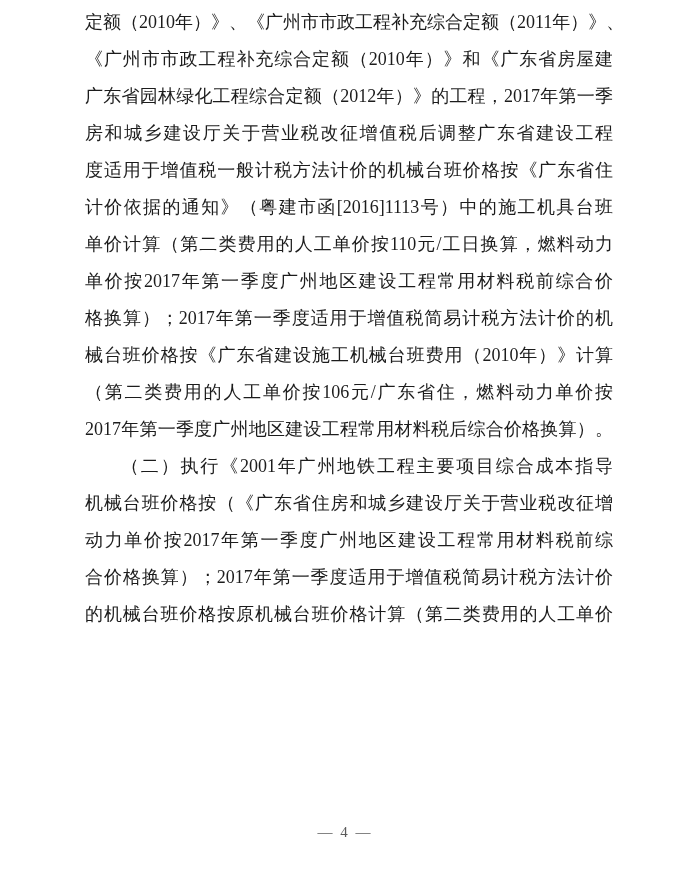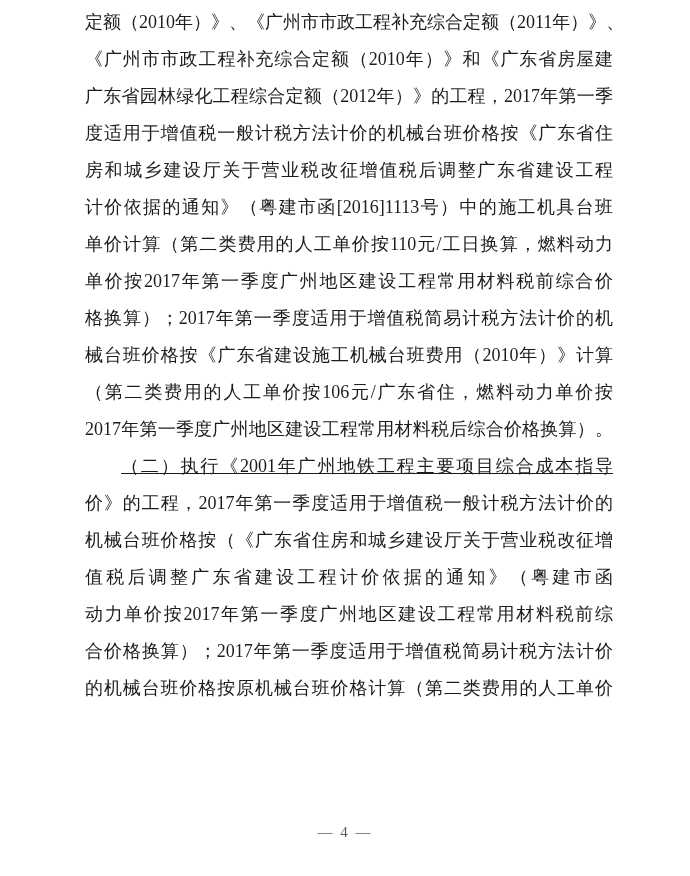--- a/index.html
+++ b/index.html
@@ -29,52 +29,49 @@
     font-size: 18px;
     color: #1c1c1c;
     text-align: justify;
     text-align-last: justify;
     text-justify: inter-character;
     overflow: hidden;
     white-space: nowrap;
   }
   .line.indent {
     text-indent: 2em;
-    text-decoration: underline;
   }
   .footer {
     position: absolute;
     left: 0;
     top: 824px;
     width: 690px;
     text-align: center;
     font-size: 15px;
     color: #5a5a5a;
     letter-spacing: 2px;
   }
 </style>
 </head>
 <body>
 
 <div class="page">
   <div class="textblock">
     <div class="line">定额（2010年）》、《广州市市政工程补充综合定额（2011年）》、</div>
     <div class="line">《广州市市政工程补充综合定额（2010年）》和《广东省房屋建</div>
     <div class="line">广东省园林绿化工程综合定额（2012年）》的工程，2017年第一季</div>
+    <div class="line">房和城乡建设厅关于营业税改征增值税后调整广东省建设工程</div>
     <div class="line">度适用于增值税一般计税方法计价的机械台班价格按《广东省住</div>
-    <div class="line">房和城乡建设厅关于营业税改征增值税后调整广东省建设工程</div>
     <div class="line">计价依据的通知》（粤建市函[2016]1113号）中的施工机具台班</div>
     <div class="line">单价计算（第二类费用的人工单价按110元/工日换算，燃料动力</div>
     <div class="line">单价按2017年第一季度广州地区建设工程常用材料税前综合价</div>
     <div class="line">格换算）；2017年第一季度适用于增值税简易计税方法计价的机</div>
     <div class="line">械台班价格按《广东省建设施工机械台班费用（2010年）》计算</div>
     <div class="line">（第二类费用的人工单价按106元/广东省住，燃料动力单价按</div>
     <div class="line">2017年第一季度广州地区建设工程常用材料税后综合价格换算）。</div>
     <div class="line indent">（二）执行《2001年广州地铁工程主要项目综合成本指导</div>
-    <div class="line">价》的工程，2017年第一季度适用于增值税一般计税方法计价的</div>
     <div class="line">机械台班价格按（《广东省住房和城乡建设厅关于营业税改征增</div>
-    <div class="line">值税后调整广东省建设工程计价依据的通知》（粤建市函</div>
     <div class="line">动力单价按2017年第一季度广州地区建设工程常用材料税前综</div>
     <div class="line">合价格换算）；2017年第一季度适用于增值税简易计税方法计价</div>
     <div class="line">的机械台班价格按原机械台班价格计算（第二类费用的人工单价</div>
   </div>
   <div class="footer">— 4 —</div>
 </div>
 
 </body></html>

